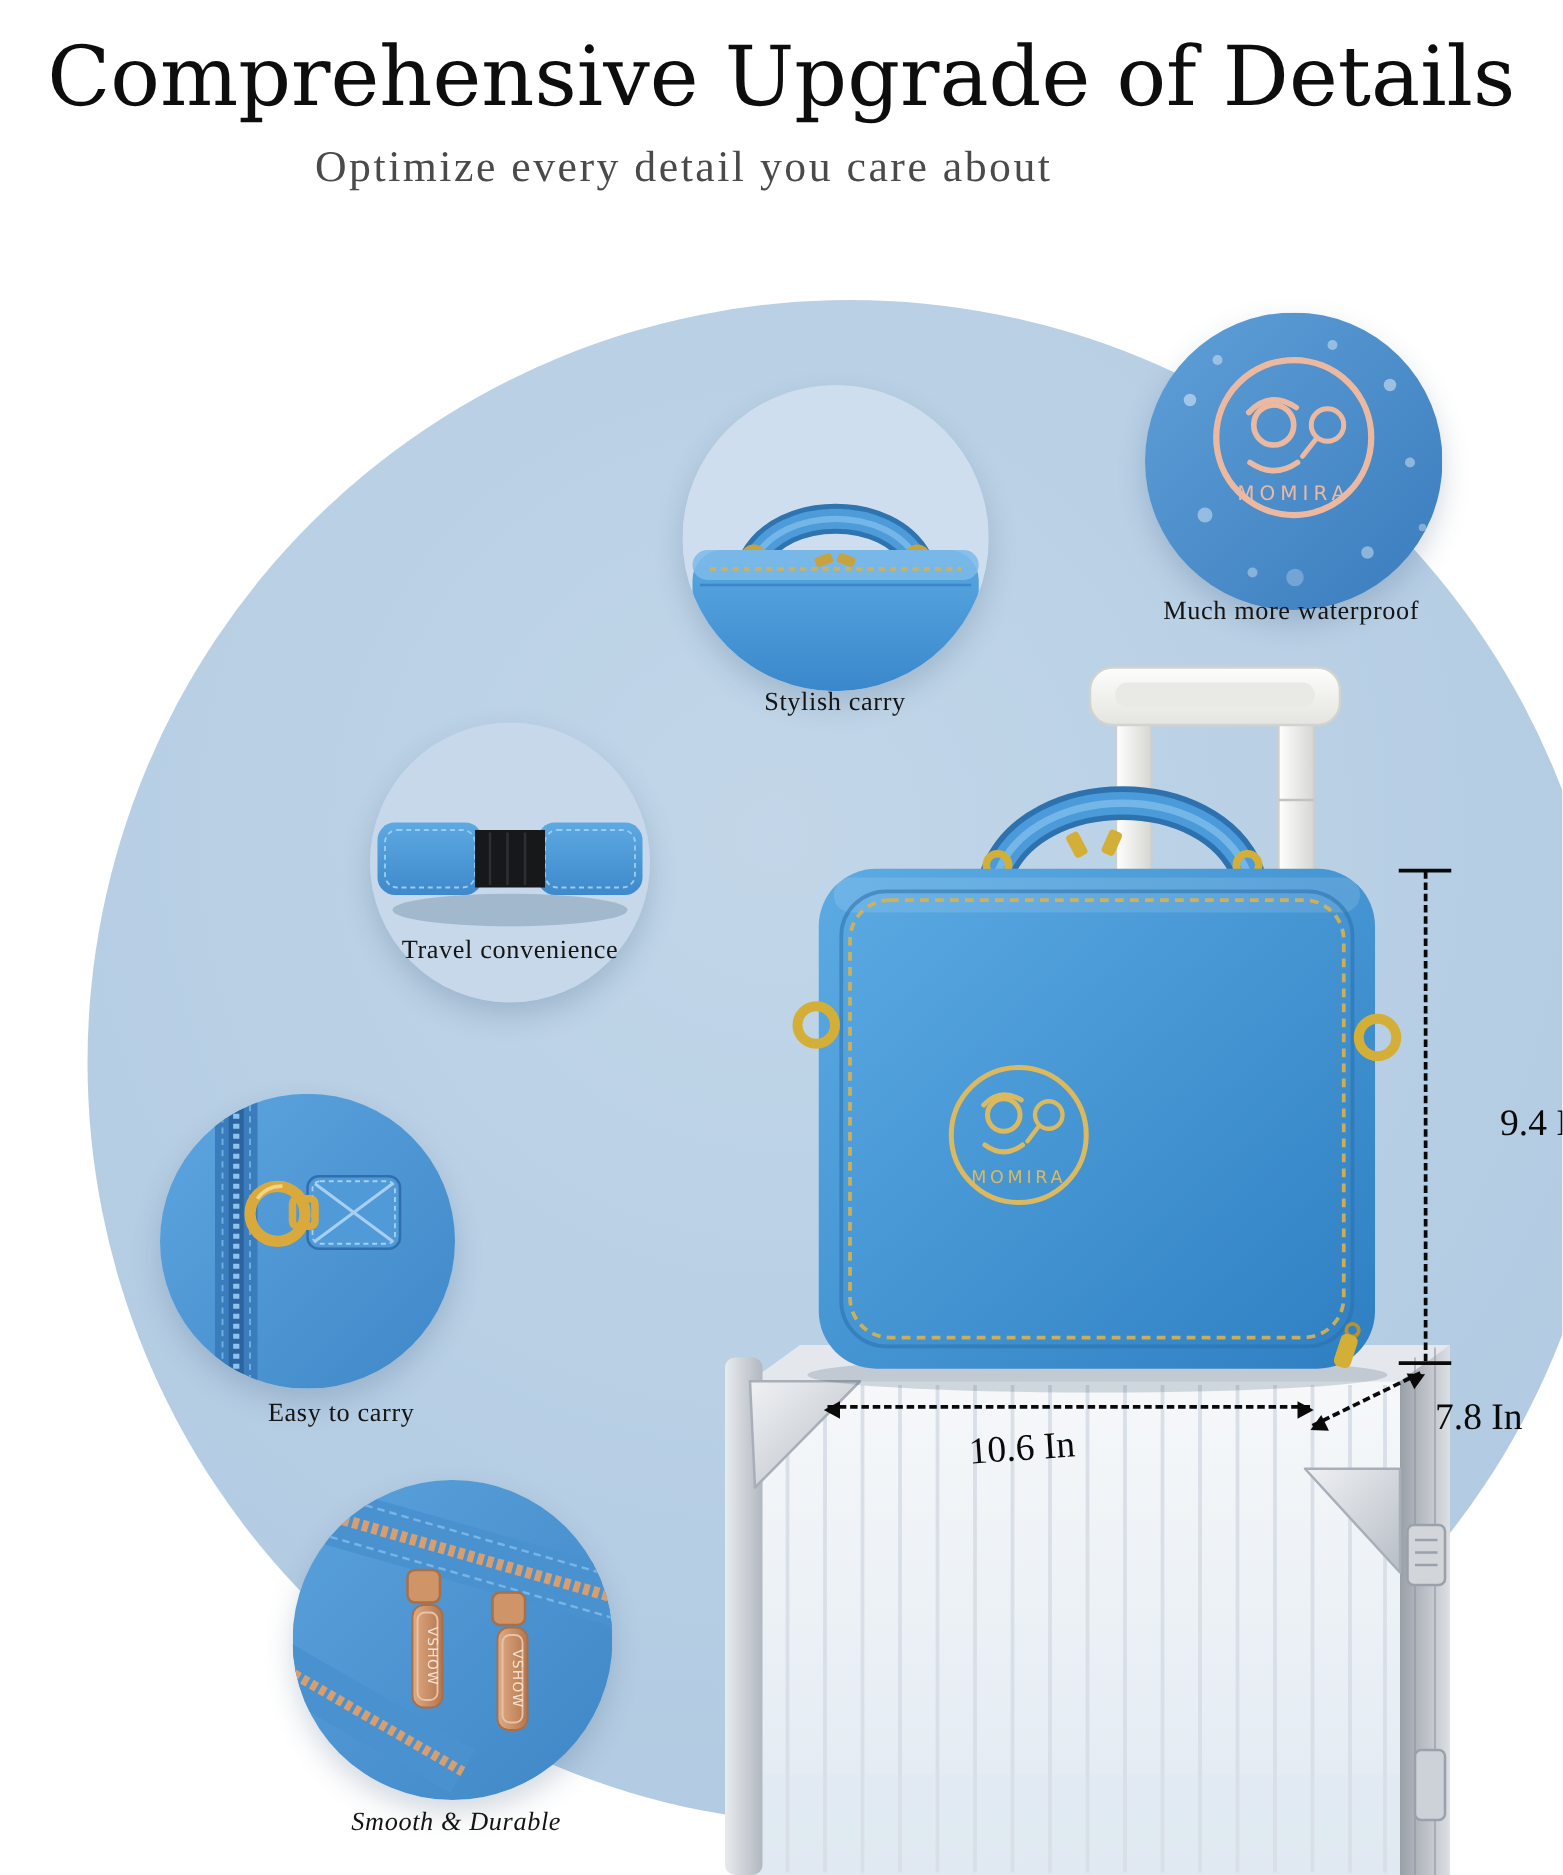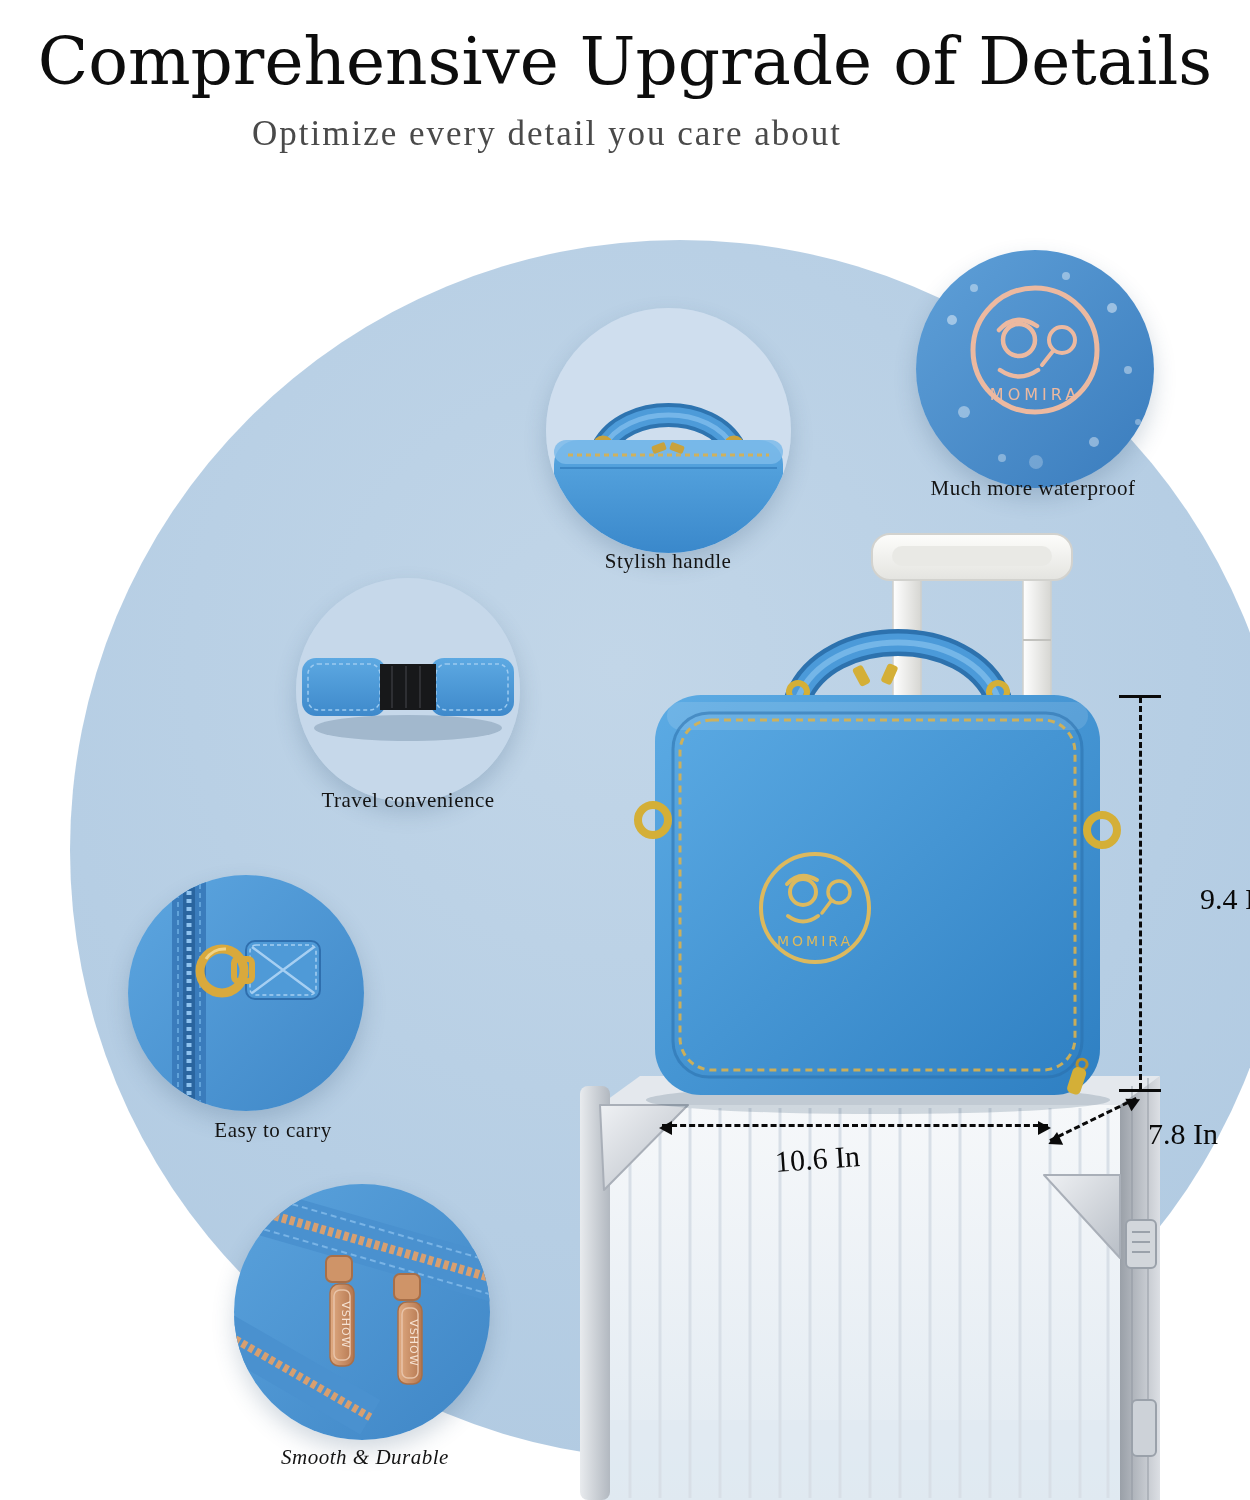--- a/index.html
+++ b/index.html
@@ -22,21 +22,21 @@
   .co svg{display:block;width:100%;height:100%;}
   #co-handle{left:546px;top:308px;width:245px;height:245px;}
   #co-water {left:916px;top:250px;width:238px;height:238px;}
   #co-travel{left:296px;top:578px;width:224px;height:224px;}
   #co-carry {left:128px;top:875px;width:236px;height:236px;}
   #co-zip   {left:234px;top:1184px;width:256px;height:256px;}
 
   .label{position:absolute;z-index:4;text-align:center;font-size:21px;color:#141414;letter-spacing:.5px;}
   #lb-handle{left:508px;top:549px;width:320px;}
   #lb-water {left:843px;top:476px;width:380px;}
-  #lb-travel{left:238px;top:788px;width:340px;}
+  #lb-travel{left:238px;top:747px;width:340px;}
   #lb-carry {left:118px;top:1118px;width:310px;}
   #lb-zip   {left:205px;top:1445px;width:320px;font-style:italic;}
 
   
   .product-svg{position:absolute;left:560px;top:520px;width:690px;height:980px;z-index:2;}
 
   
   .dim{z-index:5;}
   .dim-label{position:absolute;z-index:6;font-size:30px;color:#0a0a0a;white-space:nowrap;}
   .dim-vline{position:absolute;left:1139px;top:697px;height:392px;border-left:3px dashed #0a0a0a;}
@@ -168,21 +168,21 @@
       <circle cx="57" cy="138" r="8" fill="none" stroke="#c9a23c" stroke-width="5"></circle>
       <circle cx="188" cy="138" r="8" fill="none" stroke="#c9a23c" stroke-width="5"></circle>
       <rect x="8" y="132" width="229" height="113" rx="24" fill="url(#hg1)"></rect>
       <rect x="8" y="132" width="229" height="24" rx="12" fill="#7cbbea" opacity="0.85"></rect>
       <path d="M14,160 H231" stroke="#2d76b4" stroke-width="2" opacity="0.6"></path>
       <path d="M22,147 H223" stroke="#d9b14e" stroke-width="3" stroke-dasharray="5 4" opacity="0.9"></path>
       <rect x="106" y="136" width="14" height="8" rx="2" fill="#c9a23c" transform="rotate(-20 113 140)"></rect>
       <rect x="124" y="136" width="14" height="8" rx="2" fill="#c9a23c" transform="rotate(20 131 140)"></rect>
     </svg>
   </div>
-  <div class="label" id="lb-handle">Stylish handle</div>
+  <div class="label" id="lb-handle">Stylish carry</div>
 
   <div class="co" id="co-water">
     <svg viewBox="0 0 238 238">
       <defs>
         <linearGradient id="wg1" x1="0" y1="0" x2="1" y2="1">
           <stop offset="0" stop-color="#5fa0d8"></stop>
             <stop offset="1" stop-color="#3a7cbd"></stop>
         </linearGradient>
       </defs>
       <rect width="238" height="238" fill="url(#wg1)"></rect>

